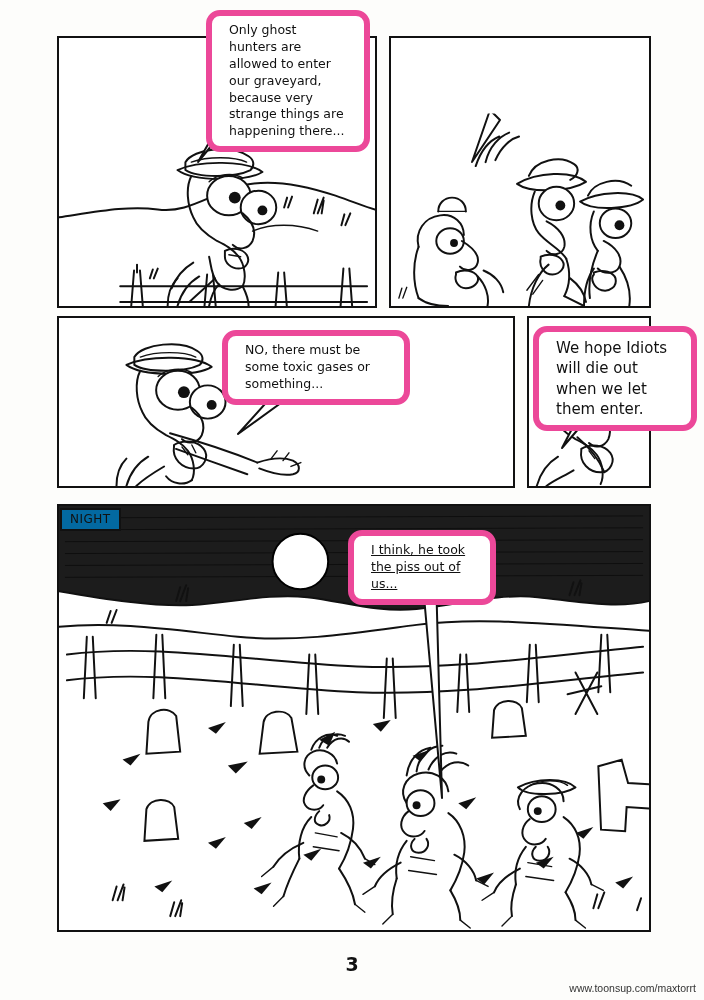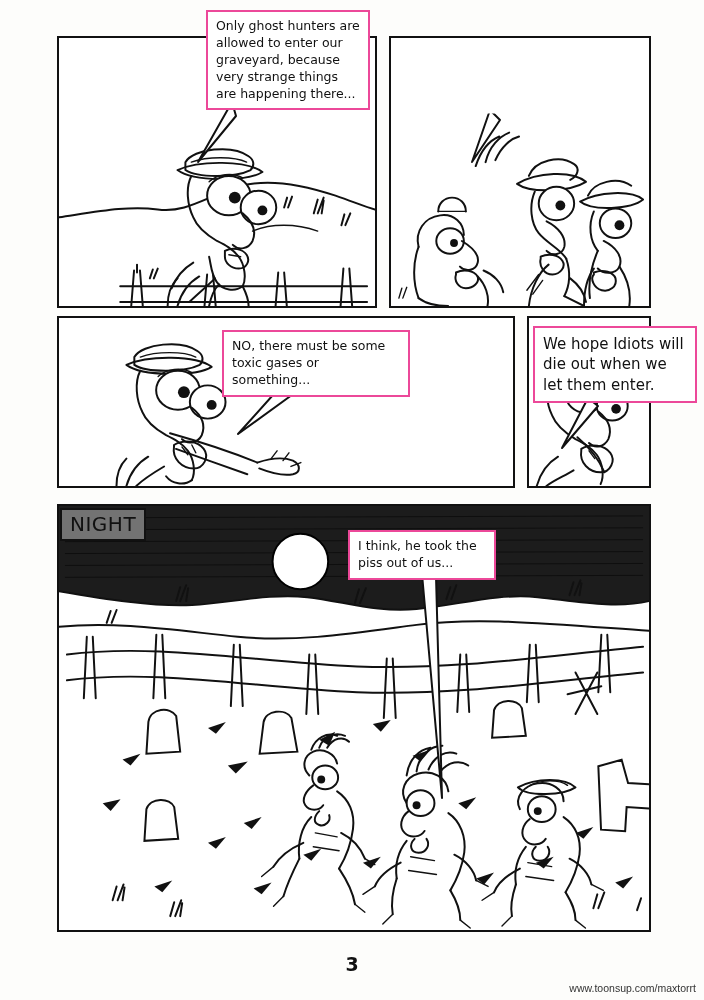--- a/index.html
+++ b/index.html
@@ -33,47 +33,47 @@
   .panel-inner {
     position: absolute;
     left: 0; top: 0; right: 0; bottom: 0;
     overflow: hidden;
   }
 
   
   .balloon {
     position: absolute;
     background: #ffffff;
-    border: 2px solid #ec4899;
-    border-radius: 0;
+    border: 6px solid #ec4899;
+    border-radius: 14px;
     box-sizing: border-box;
-    padding: 6px 8px;
+    padding: 6px 17px;
     font-family: "DejaVu Sans", sans-serif;
     font-size: 12.5px;
     line-height: 1.35;
     color: #111;
     z-index: 30;
   }
   .balloon.big {
     font-size: 15px;
     line-height: 1.35;
   }
   .tail {
     position: absolute;
     z-index: 29;
   }
   .tail svg { display: block; overflow: visible; }
 
   
   .night-box {
     position: absolute;
-    background: #737373;
+    background: #0369a1;
     border: 2px solid #111;
     padding: 2px 8px 3px 8px;
-    font-size: 20px;
+    font-size: 12px;
     letter-spacing: 0.5px;
     color: #111;
     z-index: 30;
   }
 
   
   .page-number {
     position: absolute;
     width: 100%;
     text-align: center;
@@ -448,21 +448,21 @@
   <div class="night-box" style="left:60px; top:508px;">
     <span>NIGHT</span>
   </div>
 
   <div class="tail" style="left:356px; top:570px; width:110px; height:240px;">
     <svg width="110" height="240" viewBox="0 0 110 240">
       <path d="M66,4 L86,228 L80,6 Z" fill="#ffffff" stroke="#111" stroke-width="2" stroke-linejoin="round"></path>
       <path d="M50,3 L104,3" stroke="#ffffff" stroke-width="5"></path>
     </svg>
   </div>
-  <div class="balloon" style="left:348px; top:530px; width:148px;">
+  <div class="balloon" style="left:348px; top:530px; width:148px;text-decoration:underline;">
     <span>I think, he took the piss out of us...</span>
   </div>
 
   <div class="page-number" style="top:953px;">
     <span>3</span>
   </div>
 
   <div class="credit" style="top:982px;">
     <span>www.toonsup.com/maxtorrt</span>
   </div>

